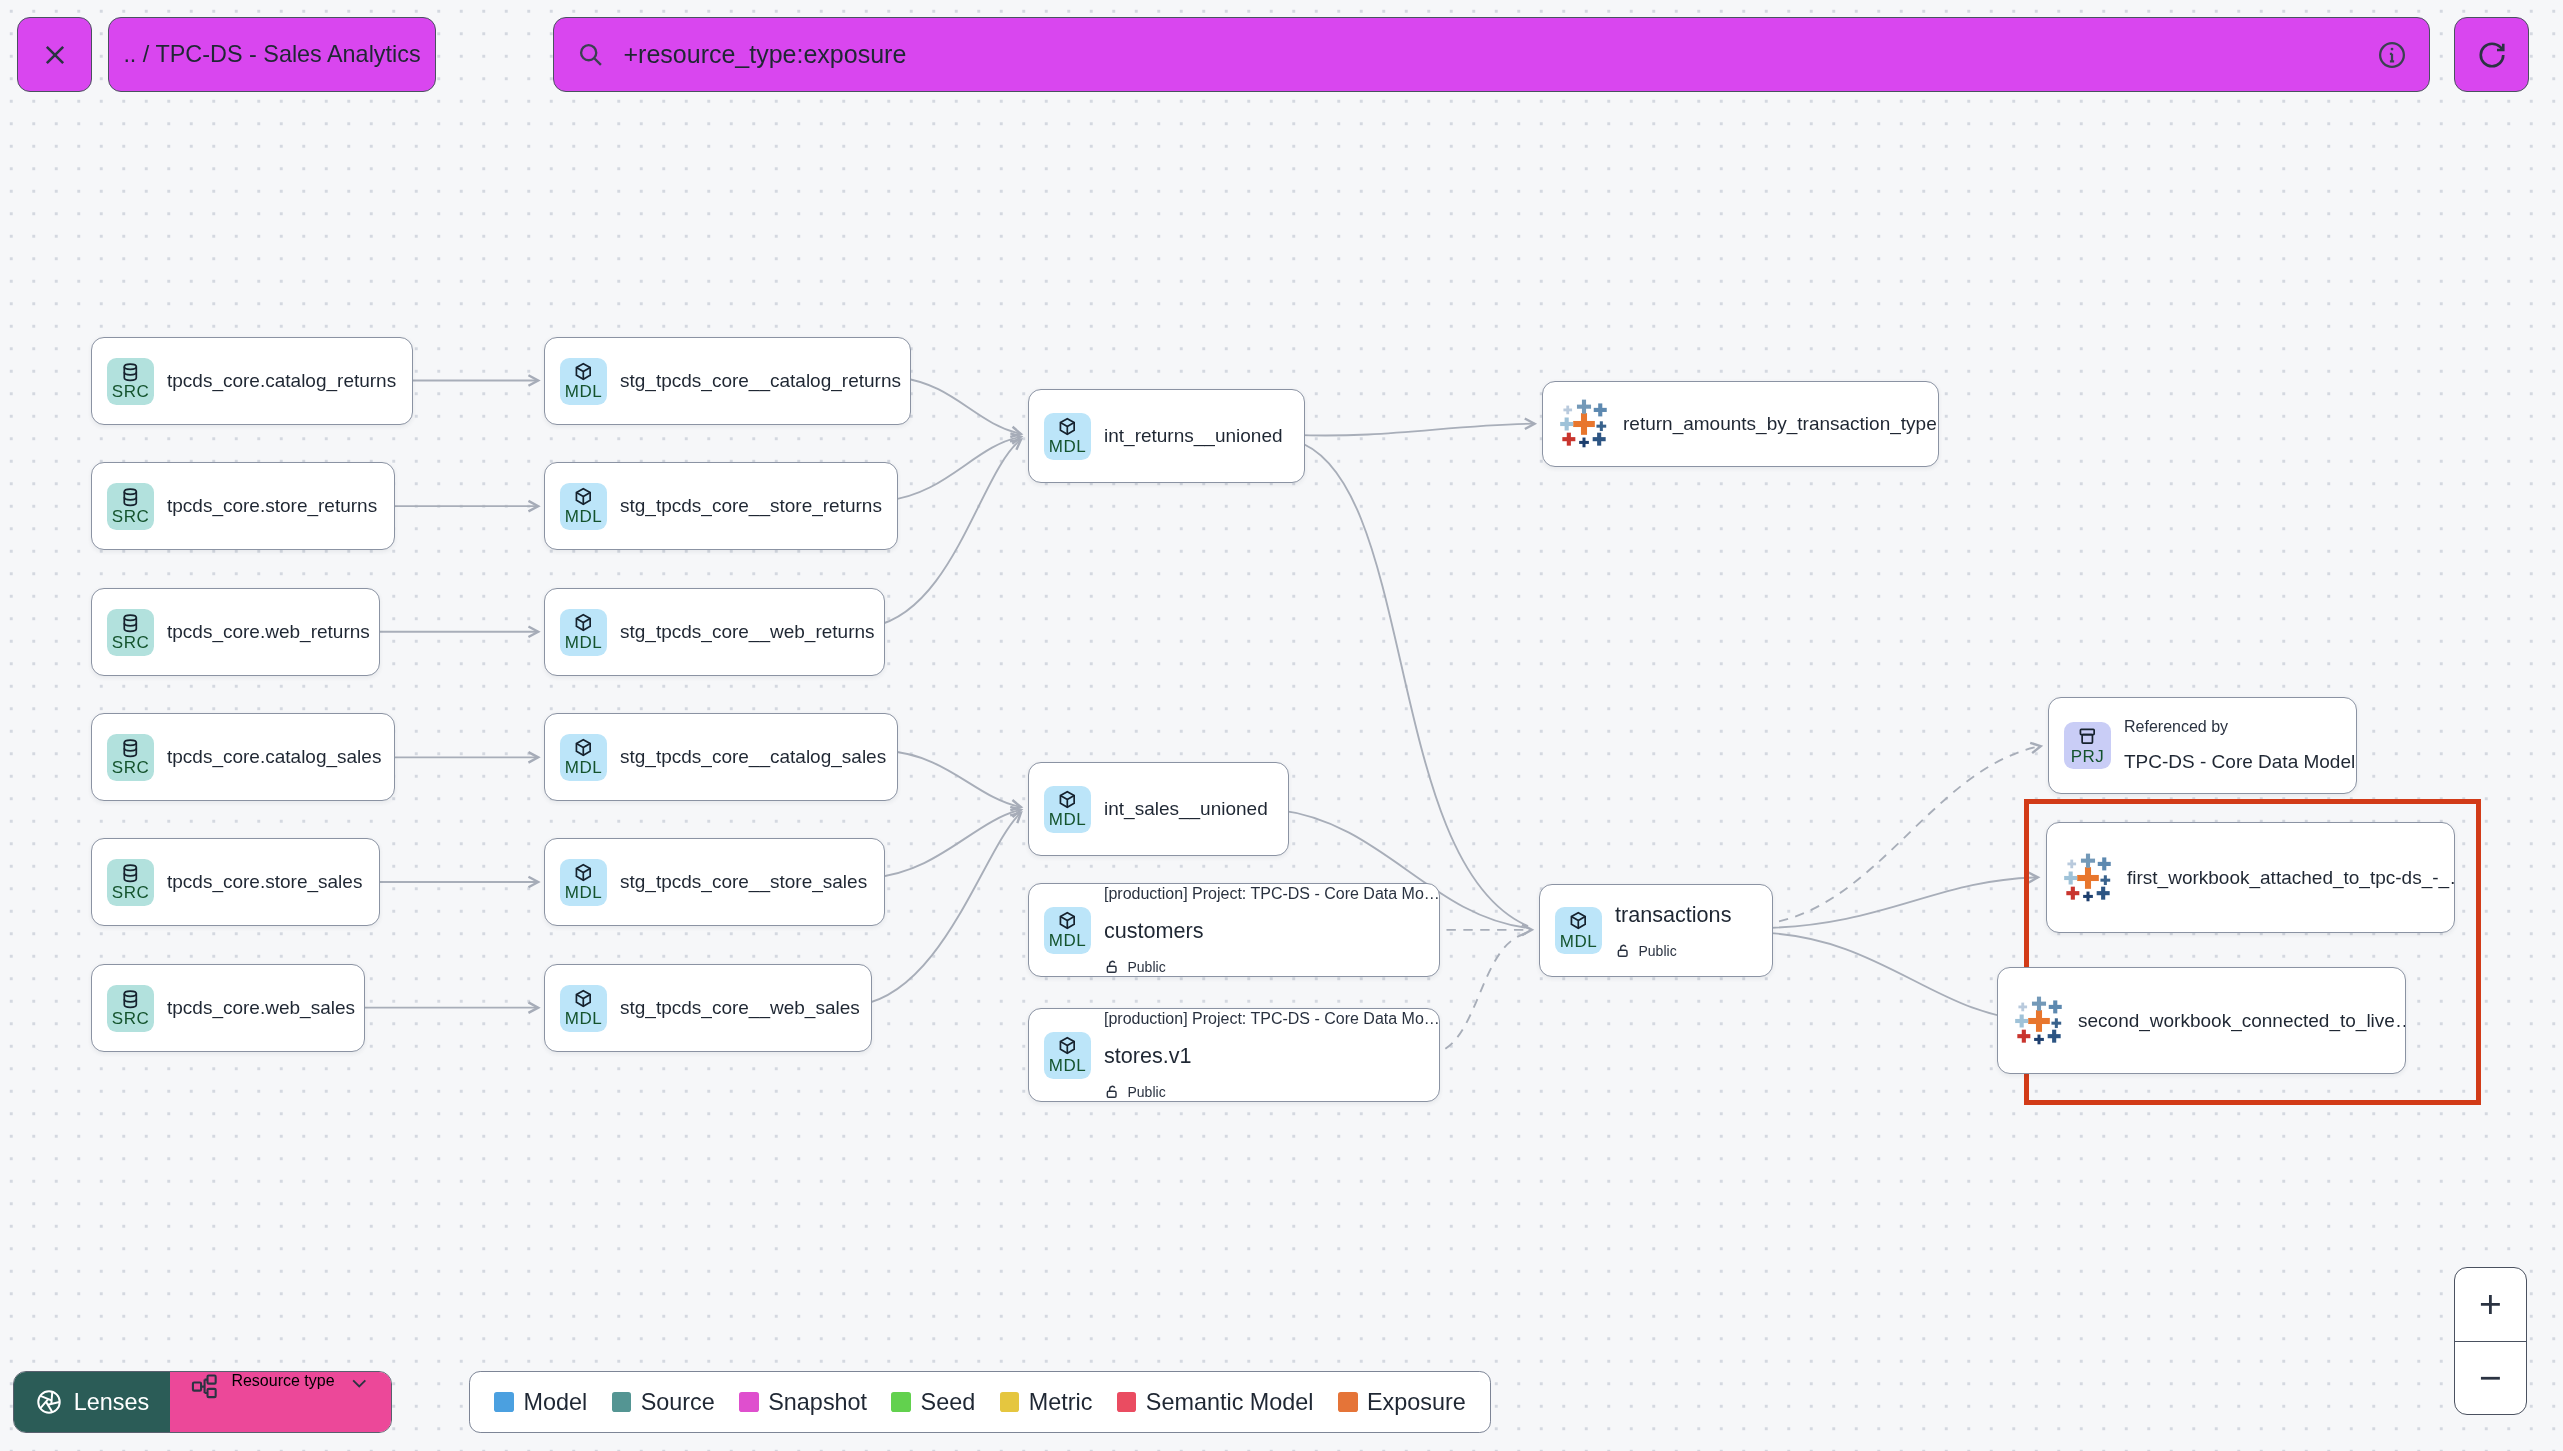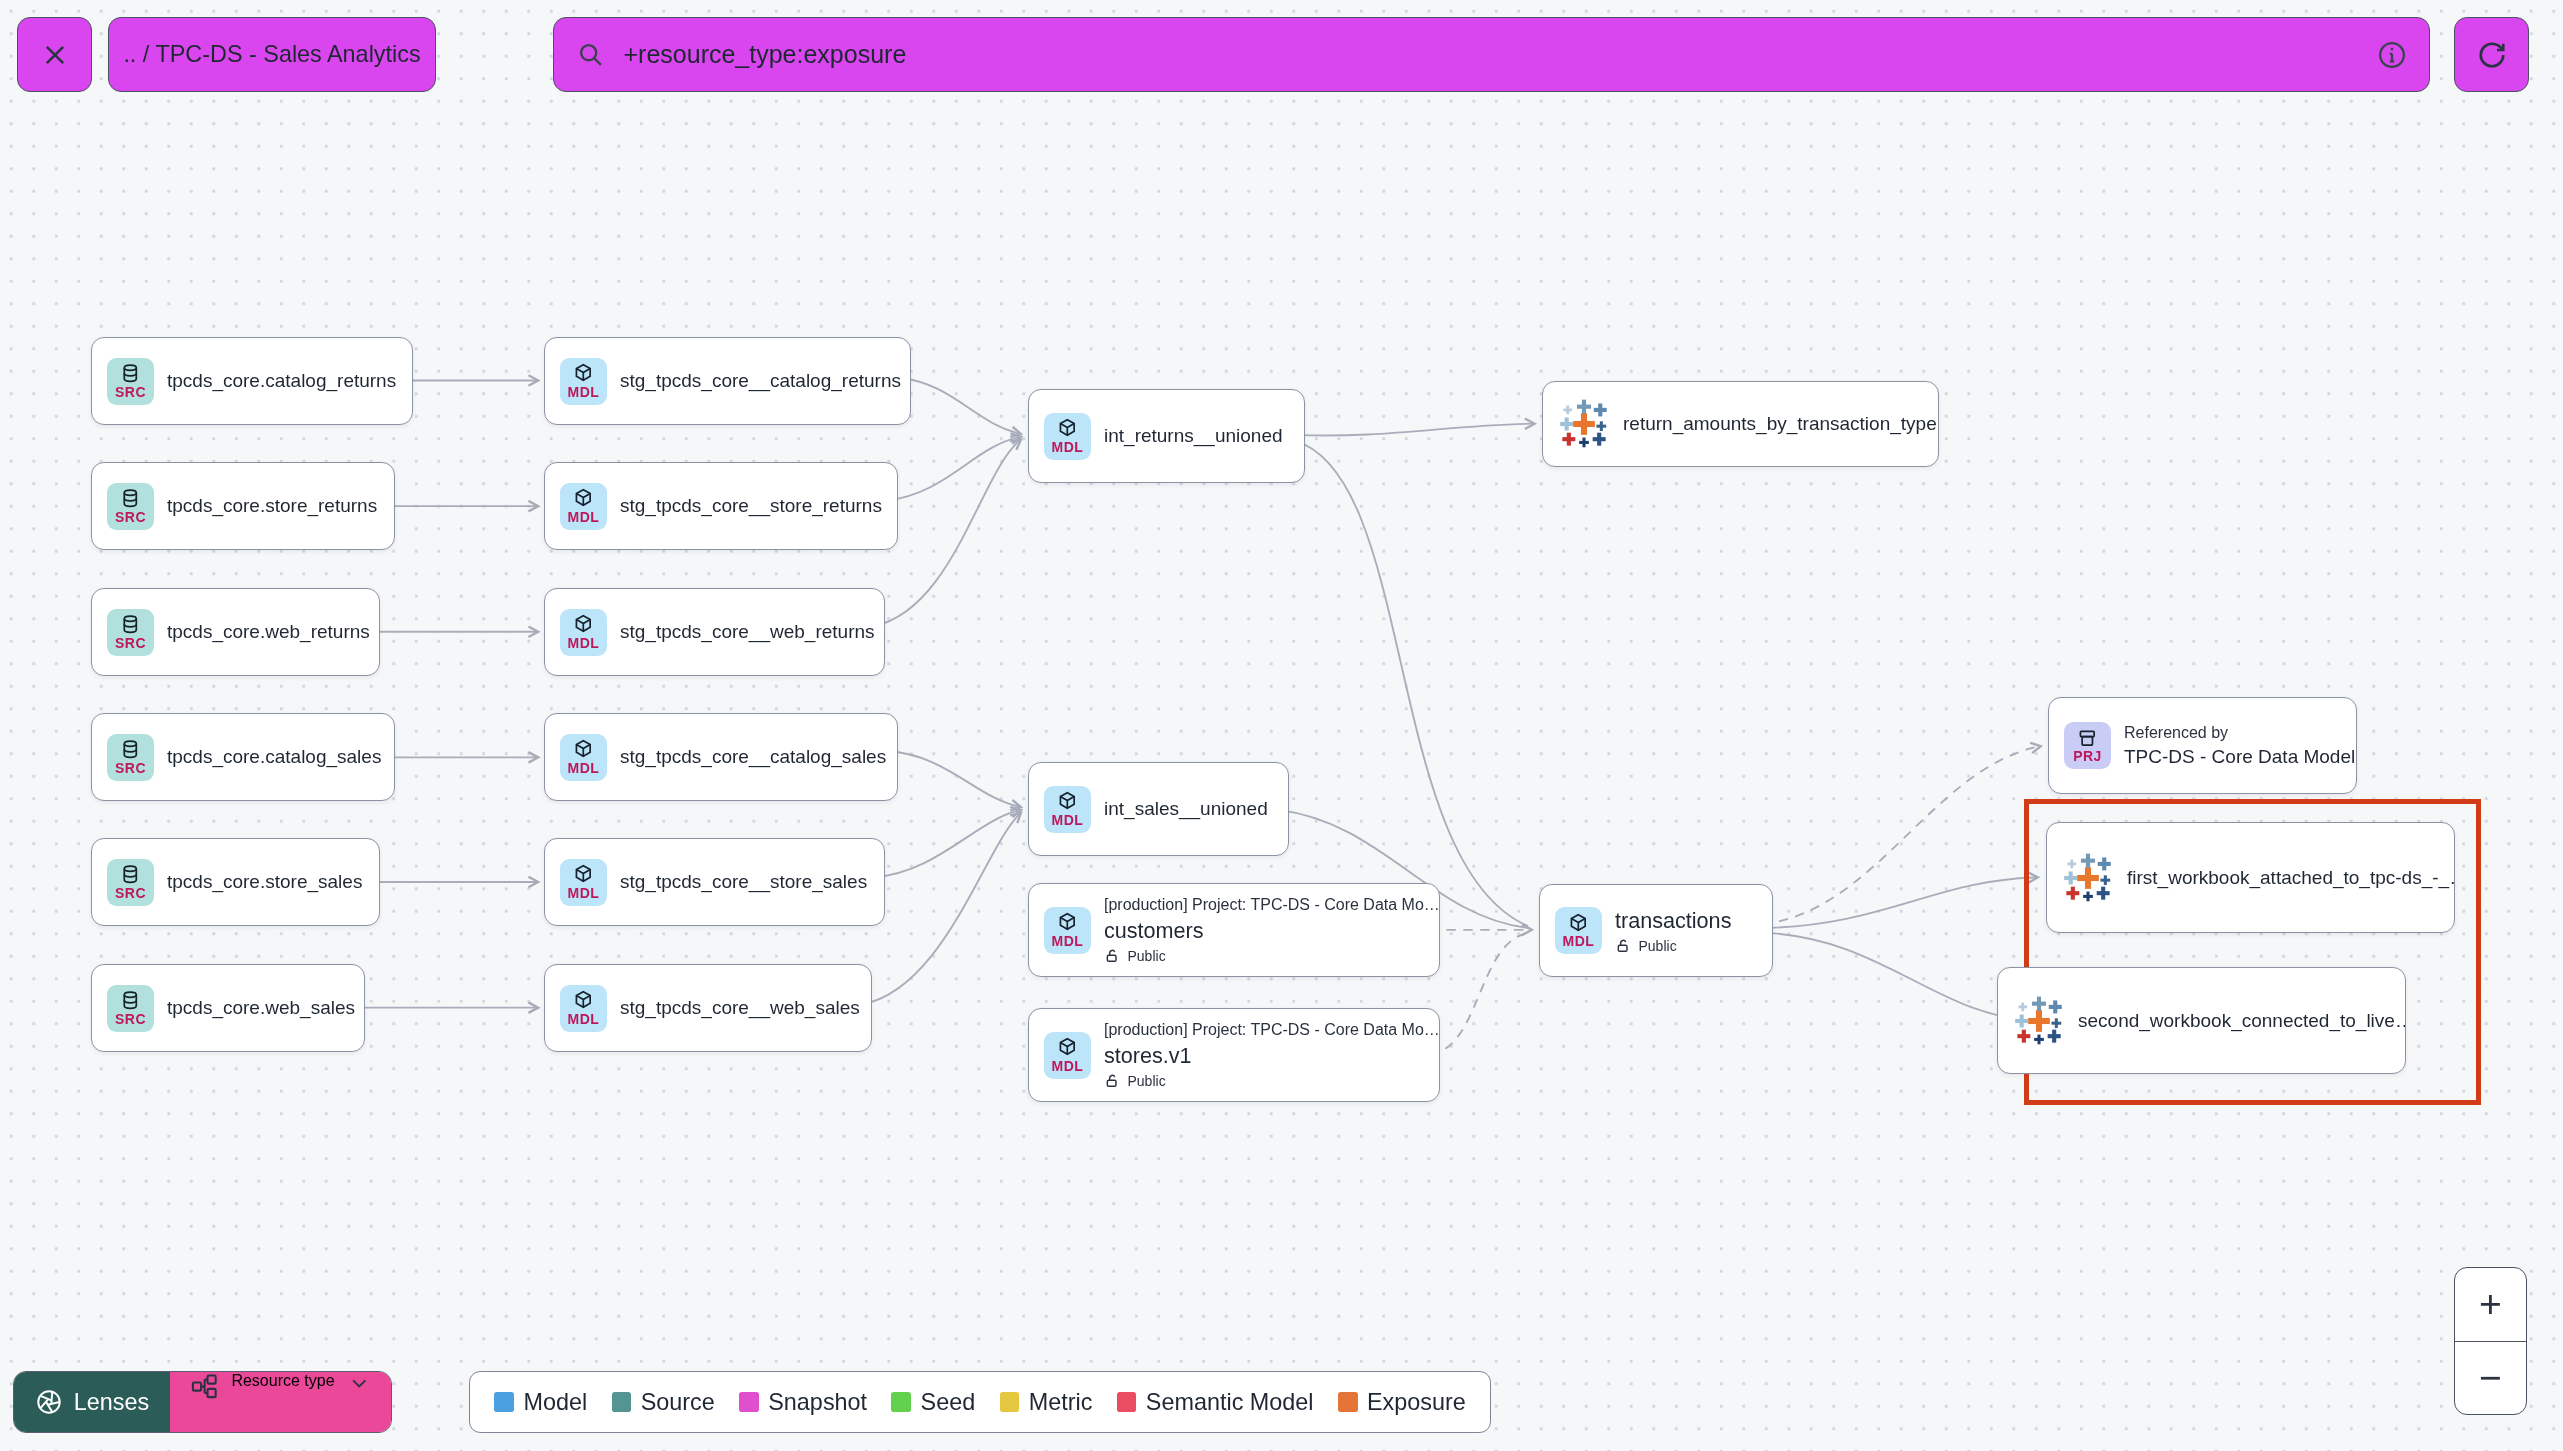--- a/index.html
+++ b/index.html
@@ -16,25 +16,25 @@
   .search-bar input{flex:1;border:none;outline:none;font-size:25px;color:#1f2733;
     font-family:"Liberation Sans",sans-serif;background:transparent;}
   .iconsvg{display:block;}
   
   .node{position:absolute;background:#fff;border:1.9px solid #8b93a3;border-radius:13px;
     box-sizing:border-box;display:flex;align-items:center;padding:0 15px;gap:13px;
     box-shadow:0 1.9px 4.7px rgba(30,40,60,.07);overflow:hidden;}
   .node-label{font-size:19px;color:#1f2733;white-space:nowrap;}
   .badge{width:47px;height:47px;border-radius:9.4px;flex:0 0 auto;display:flex;
     flex-direction:column;align-items:center;justify-content:center;gap:0.9px;}
-  .badge .badge-label{font-size:14px;font-weight:bold;letter-spacing:0.5px;color:#be185d;line-height:1;}
+  .badge .badge-label{font-size:17px;font-weight:normal;letter-spacing:0.5px;color:#14532d;line-height:1;}
   .badge.src{background:#b2e1dd;}
   .badge.mdl{background:#bce5f9;}
   .badge.prj{background:#c9cdf6;}
-  .node .text-col{display:flex;flex-direction:column;justify-content:center;gap:4px;min-width:0;}
+  .node .text-col{display:flex;flex-direction:column;justify-content:center;gap:15px;min-width:0;}
   .project-line{font-size:16px;color:#2a3240;white-space:nowrap;}
   .node-name{font-size:21.6px;color:#1f2733;white-space:nowrap;}
   .access-row{display:flex;align-items:center;gap:7.5px;font-size:14px;color:#2a3240;}
   .prj-title{font-size:16px;color:#2a3240;white-space:nowrap;}
   .prj-name{font-size:19px;color:#1f2733;white-space:nowrap;}
   .tableau{flex:0 0 auto;}
   
   .highlight-box{position:absolute;border:5.6px solid #d23b18;box-sizing:border-box;}
   
   .footer-group{display:flex;align-items:stretch;border:1.9px solid #58606e;border-radius:13px;

